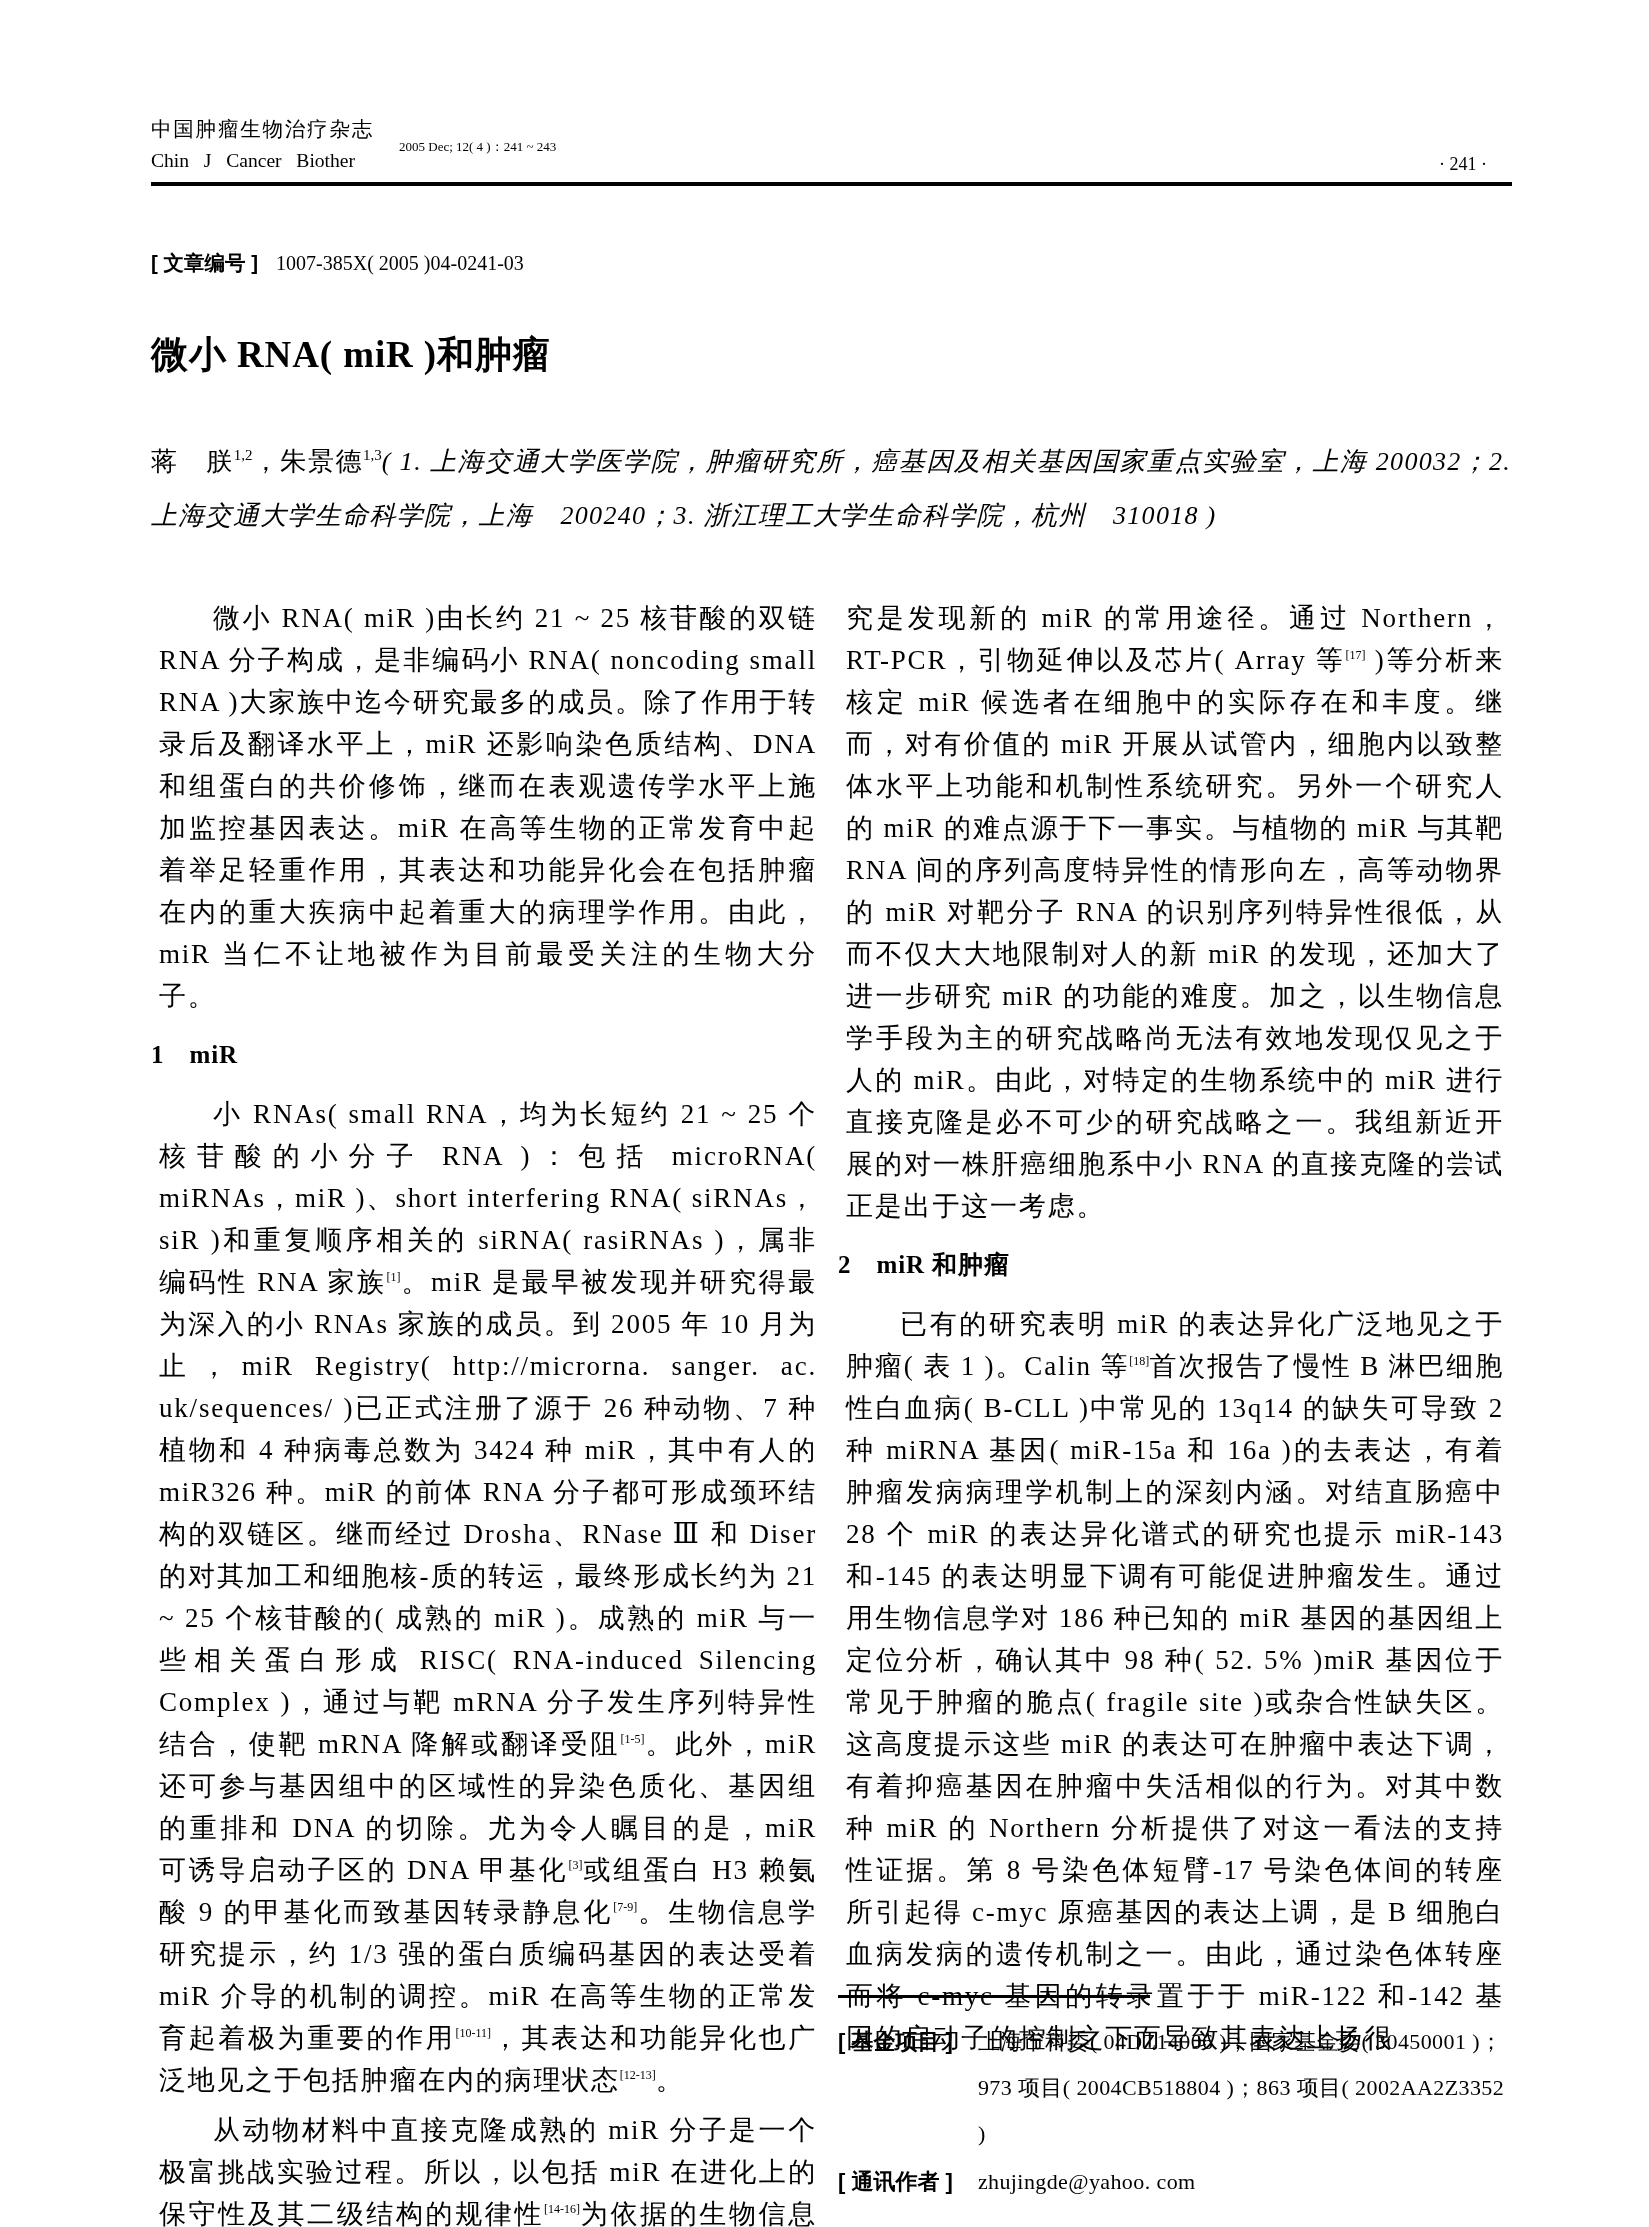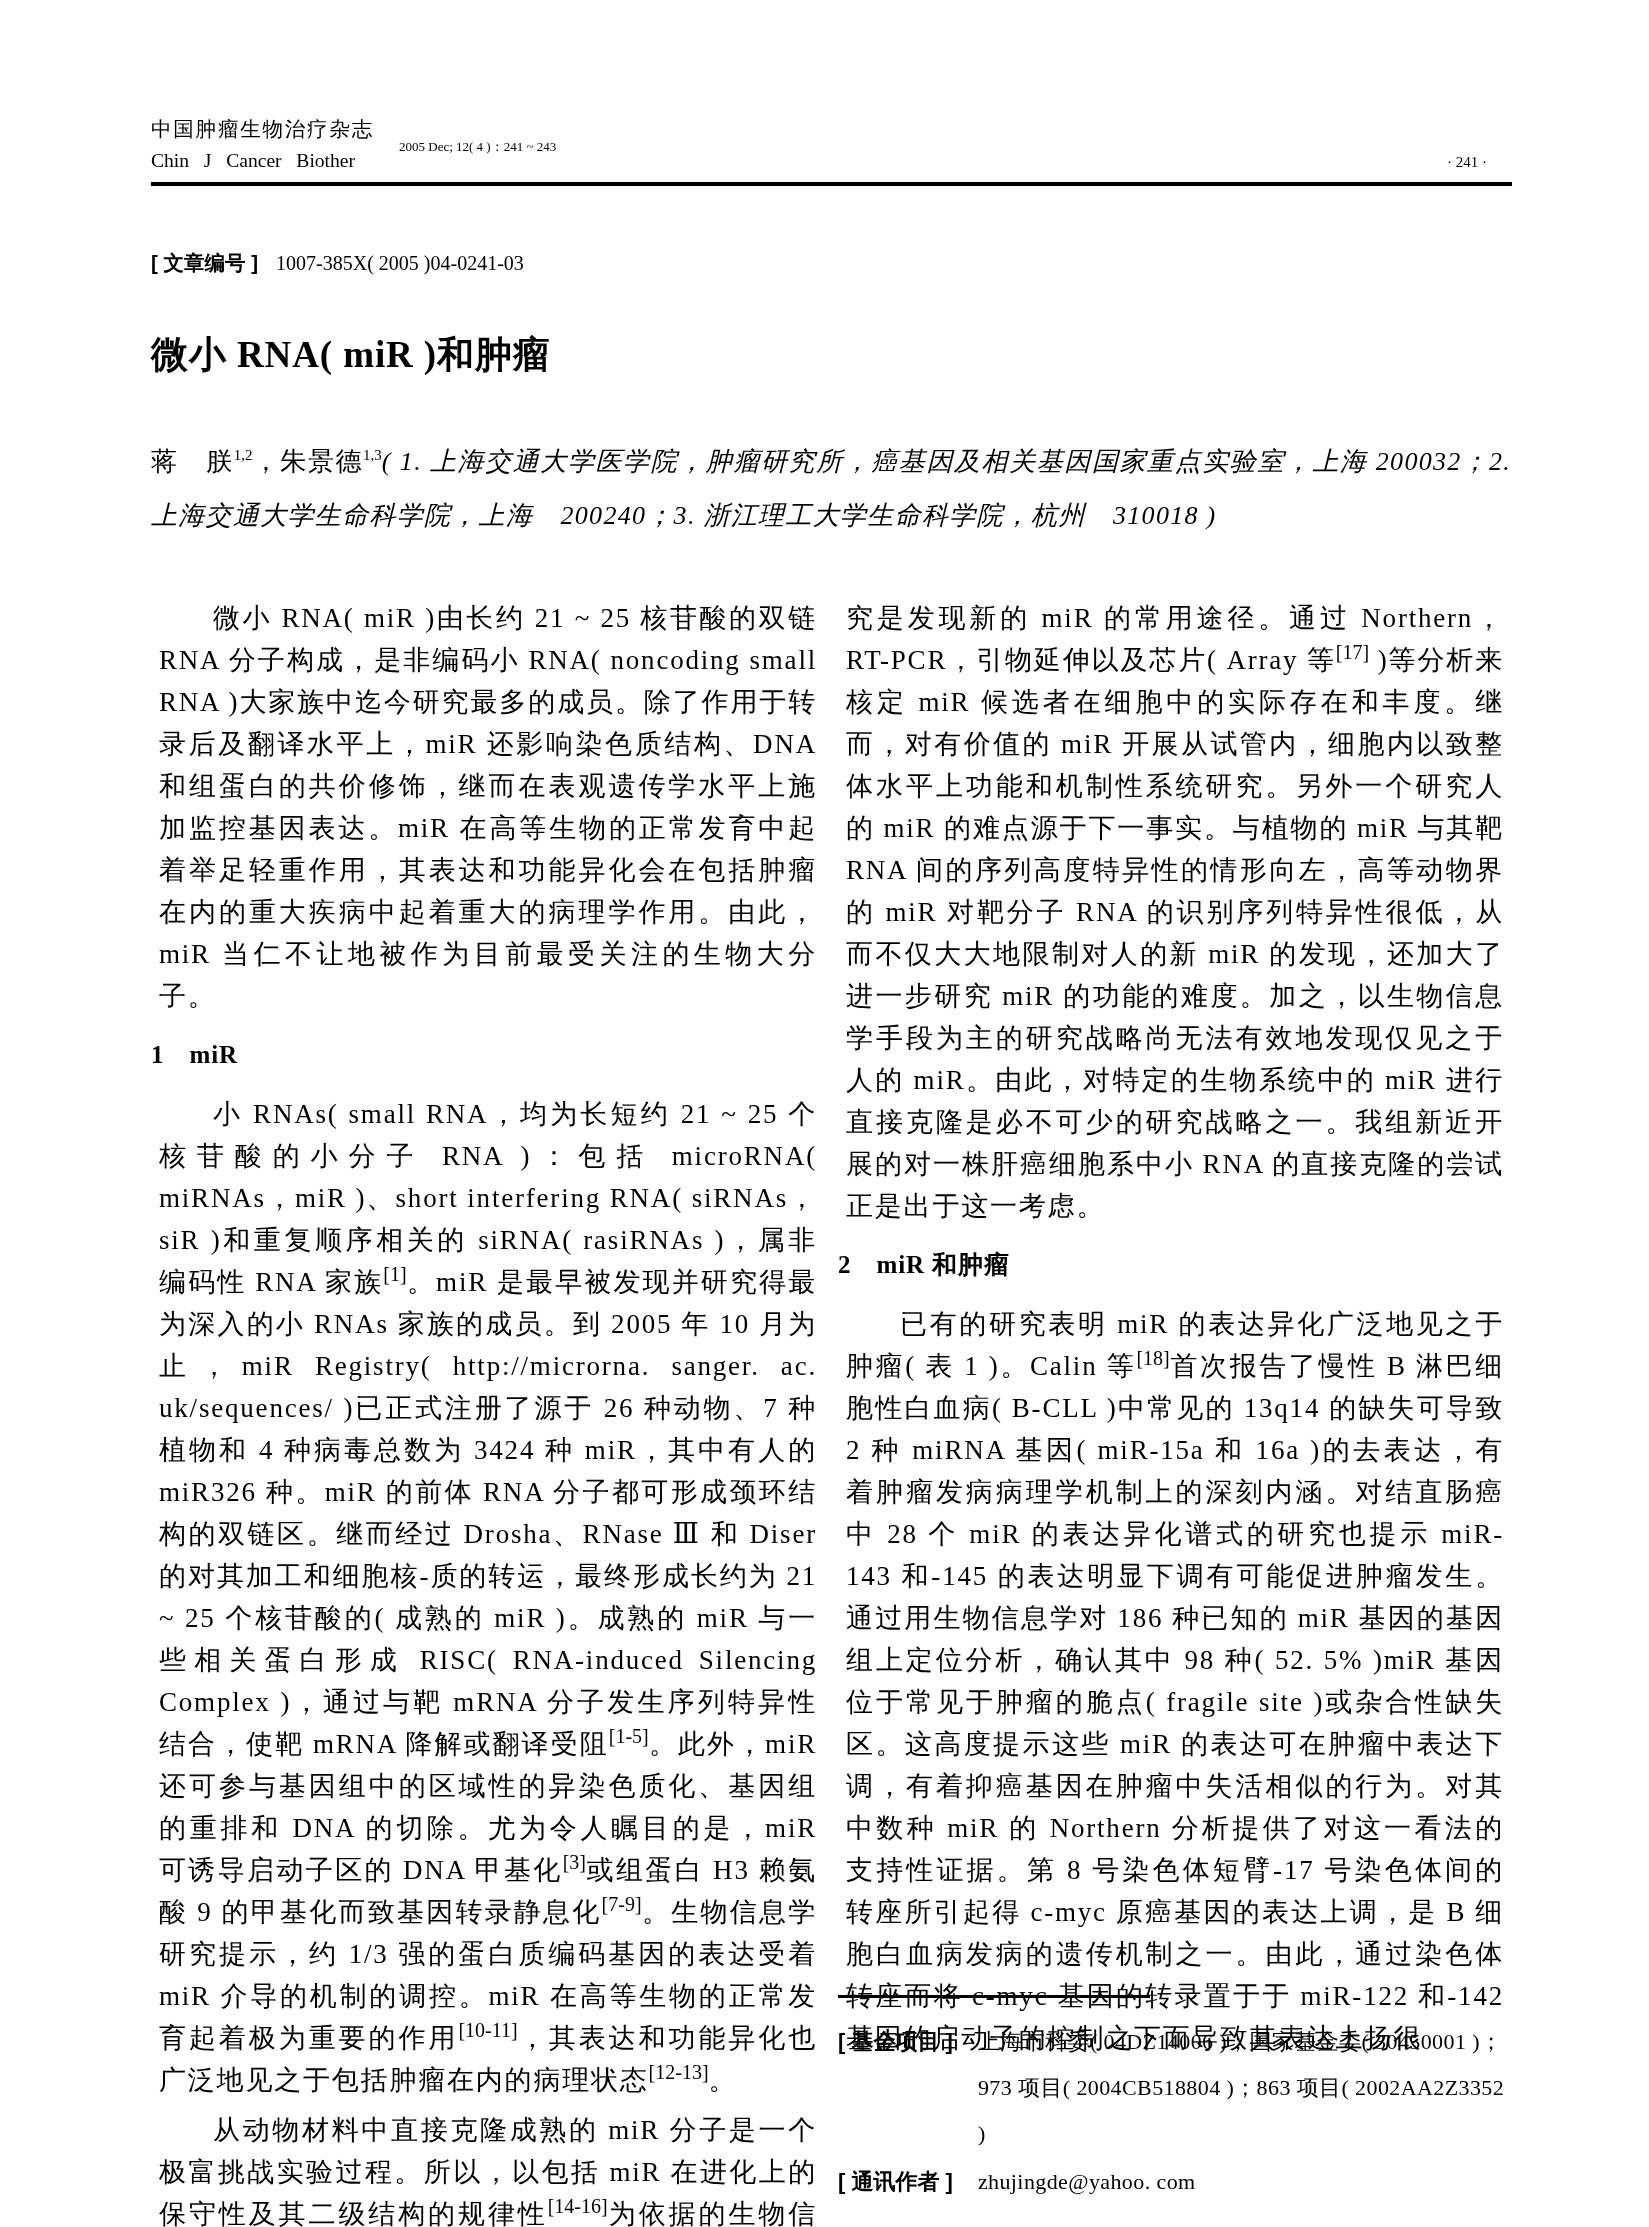--- a/index.html
+++ b/index.html
@@ -6,35 +6,35 @@
     margin:0;padding:0;background:#ffffff;
     width:1650px;height:2333px;position:relative;
     font-family:"Liberation Serif","DejaVu Serif",serif;
     color:#000;
   }
   .abs{position:absolute;}
   
   .journal-cn{font-size:20.5px;letter-spacing:1.8px;line-height:31px;}
   .journal-en{font-size:19.6px;word-spacing:9.8px;line-height:31px;}
   .issue-info{font-size:13px;}
-  .page-num{font-size:15px;}
+  .page-num{font-size:18px;}
   .header-rule{background:#000;height:4px;width:1361px;}
   
   .article-id-label{font-family:"Liberation Sans","DejaVu Sans",sans-serif;font-weight:bold;font-size:20.5px;}
   .article-id-value{font-size:20px;margin-left:18px;}
   .paper-title{font-size:37px;font-weight:bold;letter-spacing:0.9px;}
   
   .authors-block{width:1360px;font-size:26px;letter-spacing:1.3px;line-height:54px;text-align:justify;}
   .authors-block sup{font-size:15px;letter-spacing:0;}
   .affiliation{font-style:italic;}
   
   .col{width:674px;font-size:27px;letter-spacing:1.8px;line-height:42px;text-align:justify;}
   .col p{margin:8px;}
   .col p.indent{text-indent:2em;}
-  .col sup{font-size:20px;letter-spacing:0;line-height:0;}
+  .col sup{font-size:12px;letter-spacing:0;line-height:0;}
   .section-heading{font-weight:bold;font-size:25px;margin:17px 0 17px 0;letter-spacing:0.9px;}
   .section-heading .sec-num{margin-right:25px;}
   
   .footnote-block{width:675px;}
   .fn-rule{background:#000;height:3.1px;width:312px;margin-bottom:20.5px;}
   .fn-entry{display:flex;align-items:flex-start;font-size:22px;line-height:46px;margin-bottom:2.7px;}
   .fn-label{font-family:"Liberation Sans","DejaVu Sans",sans-serif;font-weight:bold;white-space:nowrap;flex:0 0 auto;}
   .fn-text{margin-left:25px;letter-spacing:0.4px;}
 </style>
 </head>

